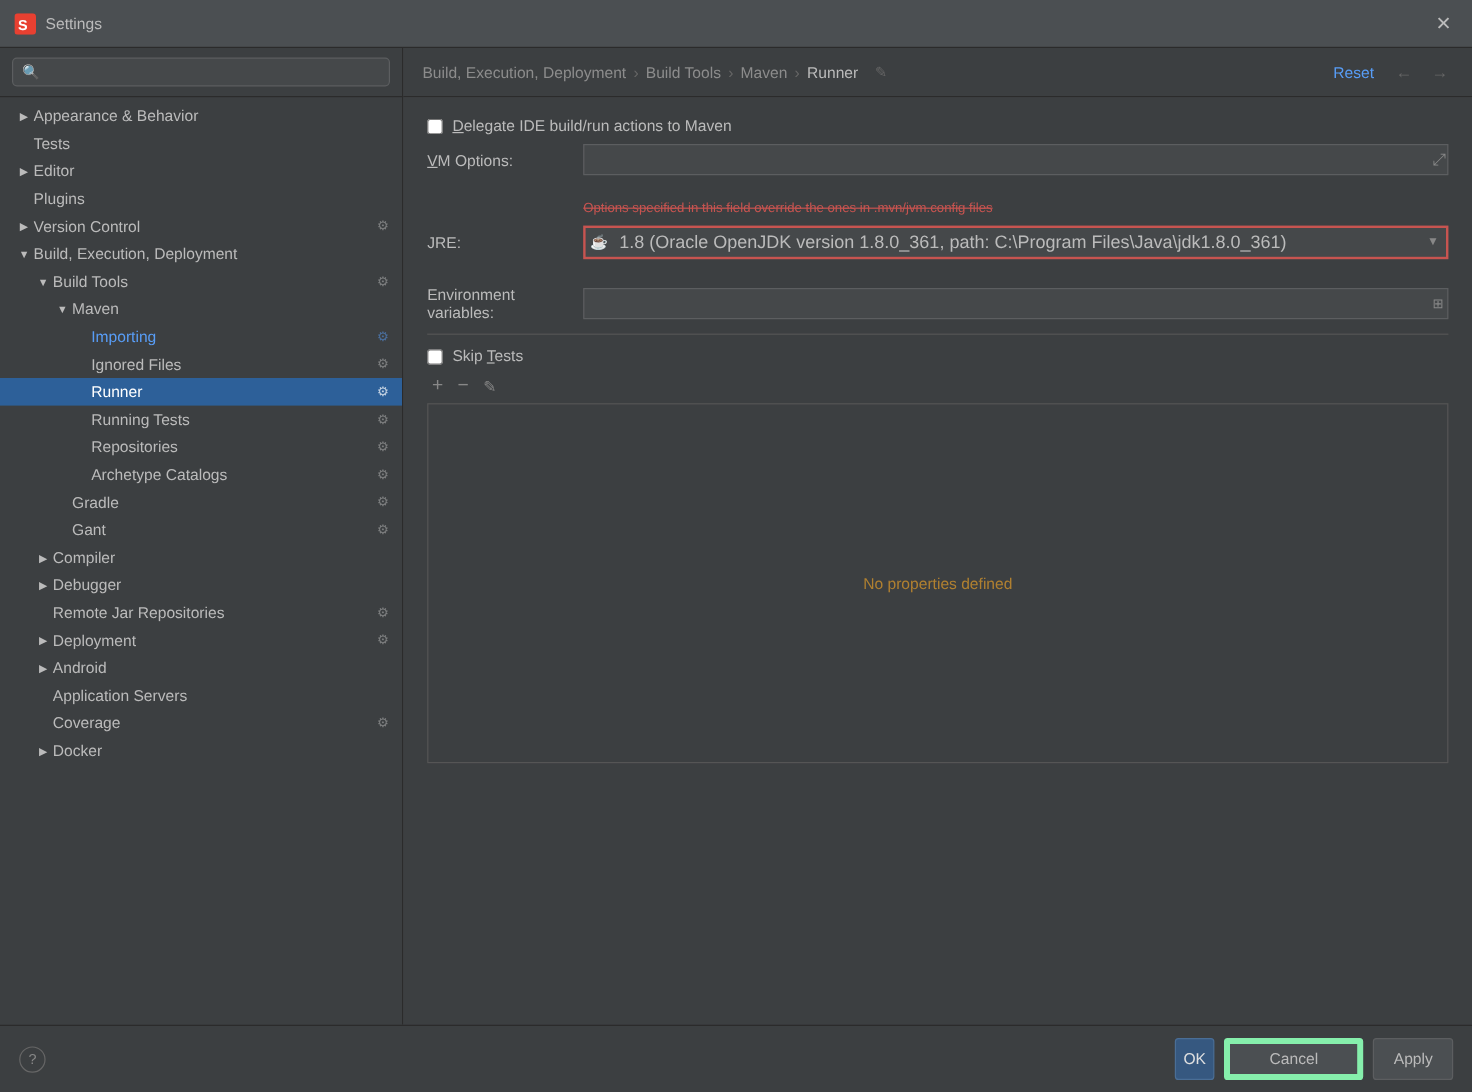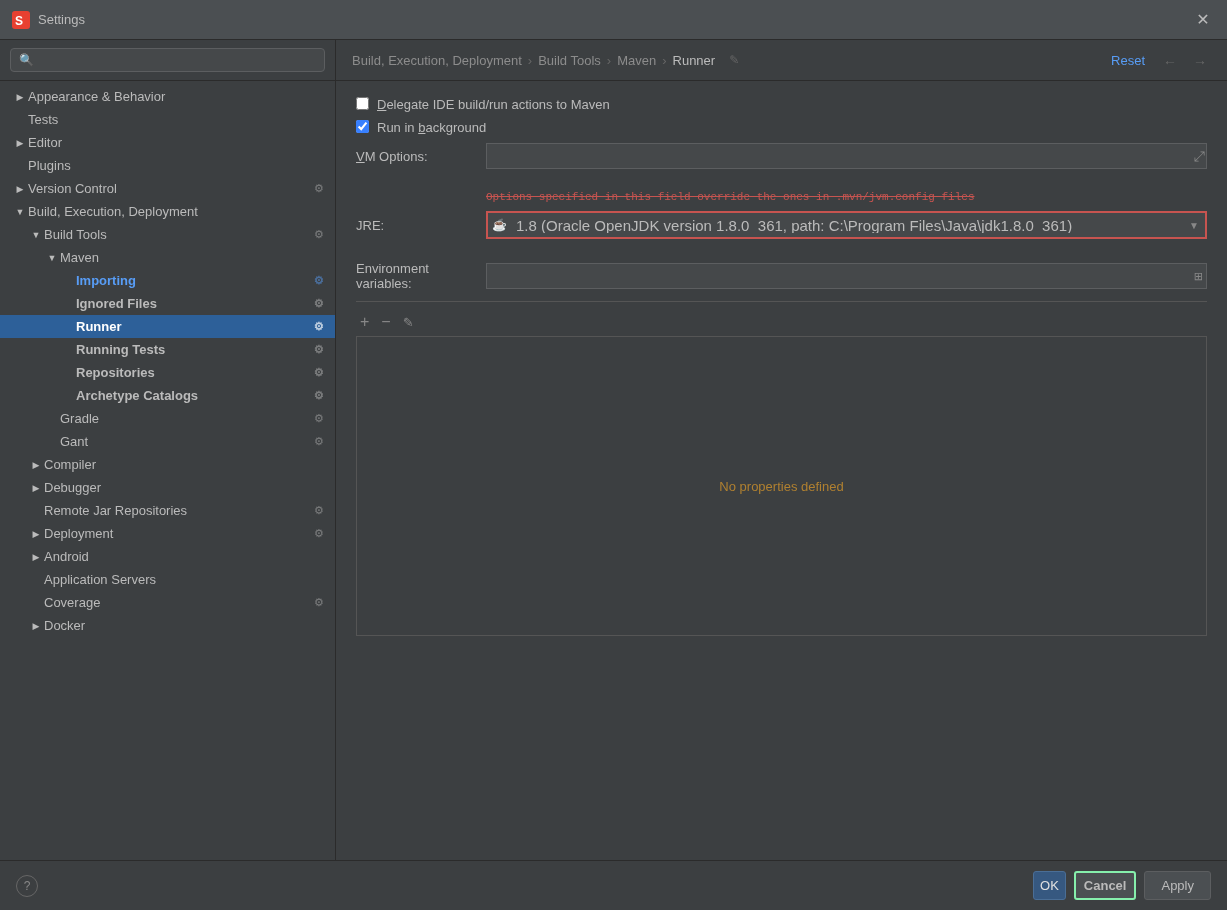--- a/index.html
+++ b/index.html
@@ -113,21 +113,21 @@
     .tree-item .settings-icon {
       margin-left: auto;
       opacity: 0.5;
       font-size: 11px;
       width: 16px;
       text-align: center;
     }
     .indent-1 { padding-left: 12px; }
     .indent-2 { padding-left: 28px; }
     .indent-3 { padding-left: 44px; }
-    .indent-4 { padding-left: 60px; font-weight: bold; }
+    .indent-4 { padding-left: 60px; }
 
     
     .content {
       flex: 1;
       background: #3c3f41;
       display: flex;
       flex-direction: column;
       overflow: hidden;
     }
     .breadcrumb-bar {
@@ -175,21 +175,21 @@
       background: #3c3f41;
     }
     
     .form-row {
       display: flex;
       align-items: center;
       margin-bottom: 22px;
     }
     .checkbox-row {
       display: flex;
-      align-items: flex-start;
+      align-items: flex-end;
       margin-bottom: 8px;
     }
     .checkbox-row input[type="checkbox"] {
       margin-right: 8px;
       accent-color: #3880ff;
     }
     .checkbox-label {
       color: #bbbbbb;
       font-size: 13px;
     }
@@ -236,21 +236,20 @@
       color: #888;
       cursor: pointer;
       font-size: 12px;
     }
     .hint-text {
       color: #c75450;
       font-size: 11px;
       text-decoration: line-through;
       margin-left: 130px;
       margin-bottom: 8px;
-      font-family: Liberation Mono, monospace;
     }
     
     .jre-select-container {
       flex: 1;
       position: relative;
     }
     .jre-select {
       width: 100%;
       background: #45484a;
       border: 2px solid #c75450;
@@ -372,27 +371,26 @@
       background: #365880;
       border: 1px solid #4a6e96;
       color: #e0e0e0;
       padding: 5px 6px;
       font-size: 13px;
       cursor: pointer;
       border-radius: 3px;
     }
     .btn-cancel {
       background: #4b4f52;
-      border: 2px solid #86efac;
-      color: #bbbbbb;
-      padding: 5px 8px;
+      border: 5px solid #86efac;
+      color: #bbbbbb;
+      padding: 5px 33px;
       font-size: 13px;
       cursor: pointer;
       border-radius: 3px;
-      font-weight: bold;
     }
     .btn-apply {
       background: #4b4f52;
       border: 1px solid #5c5e60;
       color: #bbbbbb;
       padding: 5px 16px;
       font-size: 13px;
       cursor: pointer;
       border-radius: 3px;
     }
@@ -584,26 +582,20 @@
 
       <div class="settings-content">
 
         <div class="checkbox-row">
           <input type="checkbox" id="delegate-cb" style="">
           <label for="delegate-cb" class="checkbox-label">
             <u>D</u>elegate IDE build/run actions to Maven
           </label>
         </div>
 
-        <div class="checkbox-row">
-          <input type="checkbox" id="run-bg-cb" checked="" style="">
-          <label for="run-bg-cb" class="checkbox-label">
-            Run in <u>b</u>ackground
-          </label>
-        </div>
 
         <div class="form-row">
           <span class="field-label"><u>V</u>M Options:</span>
           <div class="field-input-expand">
             <input type="text" class="field-input" style="width: 100%; border: 1px solid rgb(92, 94, 96); background: rgb(69, 72, 74); color: rgb(187, 187, 187); height: 26px; font-size: 12px; padding: 4px 28px 4px 8px; outline: none;" value="">
             <button class="expand-btn" style="font-size:14px;">⤢</button>
           </div>
         </div>
 
         <div class="hint-text">
@@ -625,20 +617,26 @@
           <span class="field-label">Environment variables:</span>
           <div class="env-input-container">
             <input type="text" class="env-input" value="" style="">
             <button class="env-expand">⊞</button>
           </div>
         </div>
 
         <hr class="section-divider">
 
         <div>
+          <div class="checkbox-row">
+            <input type="checkbox" id="skip-tests-cb" style="">
+            <label for="skip-tests-cb" class="checkbox-label">
+              Skip <u>T</u>ests
+            </label>
+          </div>
 
           <div class="properties-toolbar">
             <button class="props-btn">+</button>
             <button class="props-btn">−</button>
             <button class="props-btn" style="font-size:13px;">✎</button>
           </div>
 
           <div class="properties-area">
             <span class="no-props-text">No properties defined</span>
           </div>

